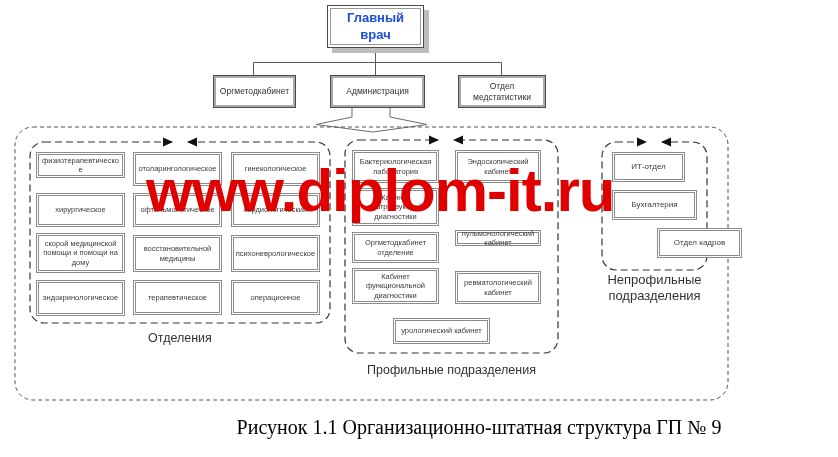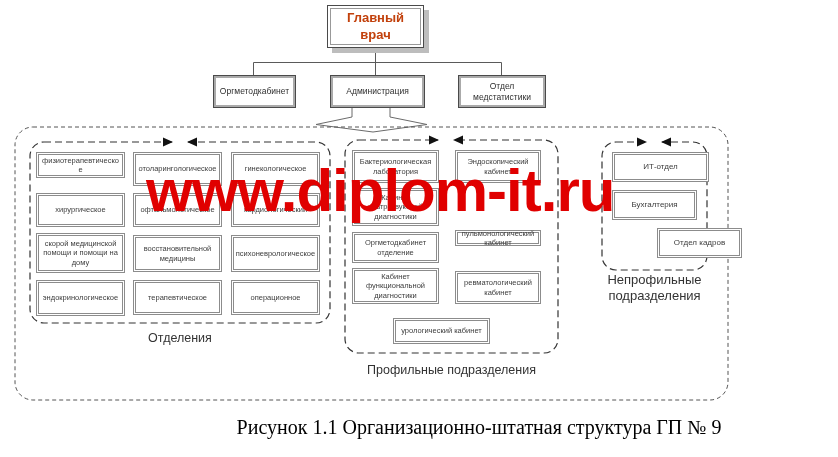--- a/index.html
+++ b/index.html
@@ -6,21 +6,21 @@
   .page{position:relative;width:838px;height:457px;background:#fff;overflow:hidden;
         font-family:"Liberation Sans",sans-serif;}
   svg.lines{position:absolute;left:0;top:0;z-index:1;}
   .box{position:absolute;z-index:2;background:#fff;border:1px solid #8c8c8c;
        box-shadow:inset 0 0 0 1px #fff, inset 0 0 0 2px #8c8c8c;
        display:flex;align-items:center;justify-content:center;text-align:center;
        font-size:7.5px;line-height:1.25;color:#3c3c3c;padding:2px 3px;box-sizing:border-box;
        overflow-wrap:break-word;word-break:break-word;}
   .box-md{font-size:8.5px;color:#2f2f2f;border:1px solid #4a4a4a;
        box-shadow:inset 0 0 0 2px #aaaaaa, inset 0 0 0 3px #fff;}
-  .box-lg{font-weight:bold;font-size:13px;color:#c2410c;border:1px solid #4a4a4a;
+  .box-lg{font-weight:bold;font-size:13px;color:#1d4ed8;border:1px solid #4a4a4a;
        box-shadow:inset 0 0 0 2px #fff, inset 0 0 0 3px #999,5px 5px 0 #bdbdbd;
        line-height:1.3;}
   .grp-label{position:absolute;z-index:2;color:#333;text-align:center;}
   .lbl-otd{left:30px;top:331px;width:300px;font-size:12.5px;}
   .lbl-prof{left:345px;top:363px;width:213px;font-size:12.5px;line-height:1.25;}
   .lbl-neprof{left:592px;top:272px;width:125px;font-size:13px;line-height:1.25;}
   .watermark{position:absolute;z-index:5;left:146px;top:156px;font-weight:bold;
        font-size:60px;letter-spacing:-1px;white-space:nowrap;}
   .caption{position:absolute;z-index:2;left:120px;top:416px;width:718px;text-align:center;
        font-family:"Liberation Serif",serif;font-size:20px;color:#000;}
@@ -82,21 +82,21 @@
   <div class="box" style="left:352px;top:150px;width:87px;height:33px;">Бактериологическая лаборатория</div>
   <div class="box" style="left:352px;top:188px;width:87px;height:38px;">Кабинет ультразвуковой диагностики</div>
   <div class="box" style="left:352px;top:232px;width:87px;height:31px;">Оргметодкабинет отделение</div>
   <div class="box" style="left:352px;top:268px;width:87px;height:36px;">Кабинет функциональной диагностики</div>
   <div class="box" style="left:455px;top:150px;width:86px;height:33px;">Эндоскопический кабинет</div>
   <div class="box" style="left:455px;top:230px;width:86px;height:16px;">пульмонологический кабинет</div>
   <div class="box" style="left:455px;top:271px;width:86px;height:33px;">ревматологический кабинет</div>
   <div class="box" style="left:393px;top:318px;width:97px;height:26px;">урологический кабинет</div>
   <div class="grp-label lbl-prof">Профильные подразделения</div>
 
-  <div class="box" style="left:612px;top:152px;width:97px;height:30px;font-size:8px;">ИТ-отдел</div>
+  <div class="box" style="left:612px;top:152px;width:73px;height:30px;font-size:8px;">ИТ-отдел</div>
   <div class="box" style="left:612px;top:190px;width:85px;height:30px;font-size:8px;">Бухгалтерия</div>
   <div class="box" style="left:612px;top:228px;width:85px;height:30px;font-size:8px;margin-left:45px;">Отдел кадров</div>
   <div class="grp-label lbl-neprof">Непрофильные подразделения</div>
 
   <div class="watermark" style="color: rgb(224, 0, 0);">www.diplom-it.ru</div>
 
   <div class="caption">Рисунок 1.1 Организационно-штатная структура ГП № 9</div>
 </div>
 
 </body></html>

